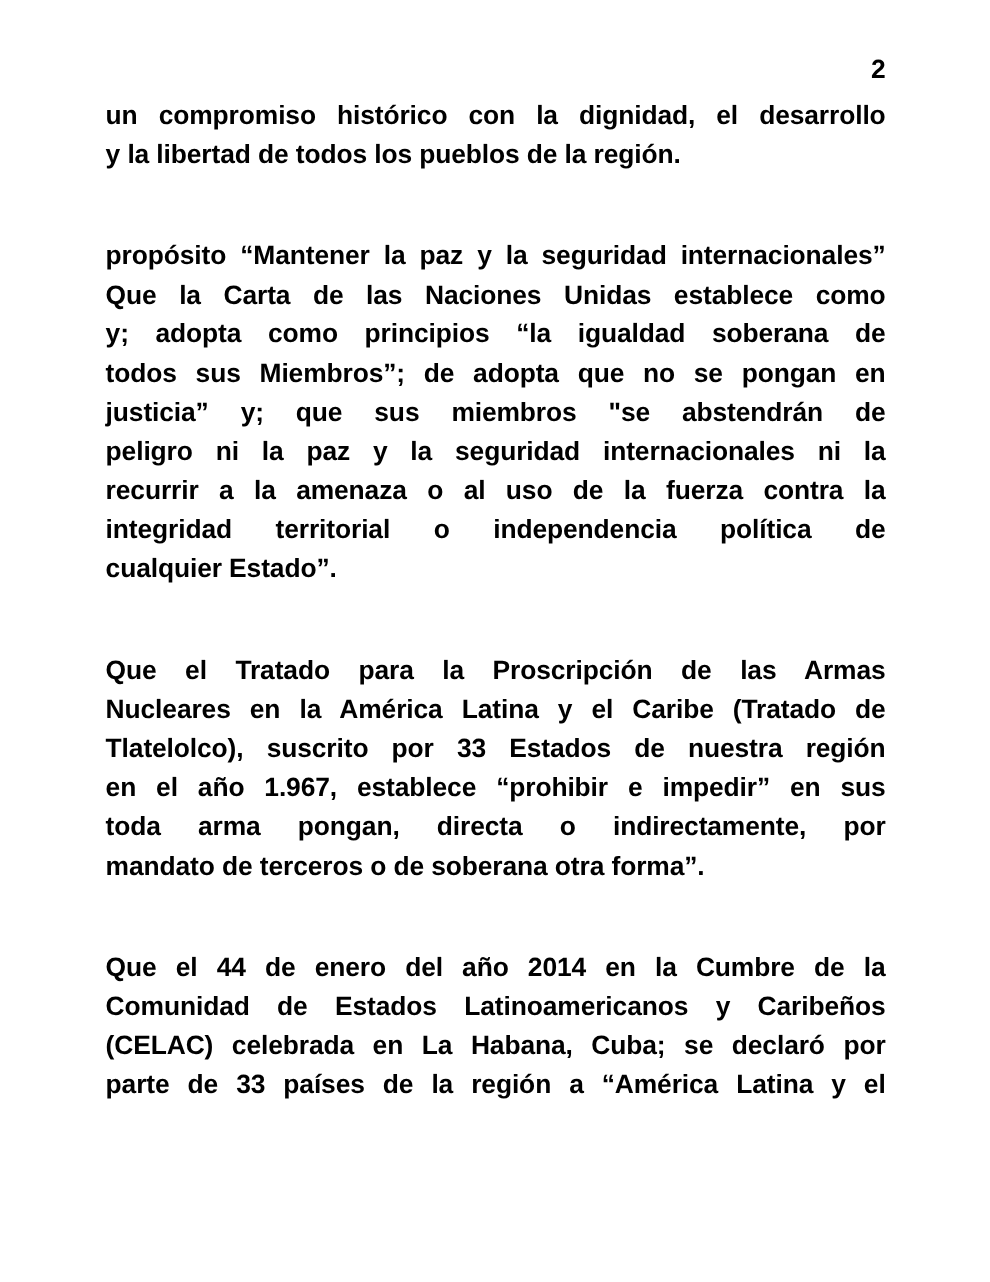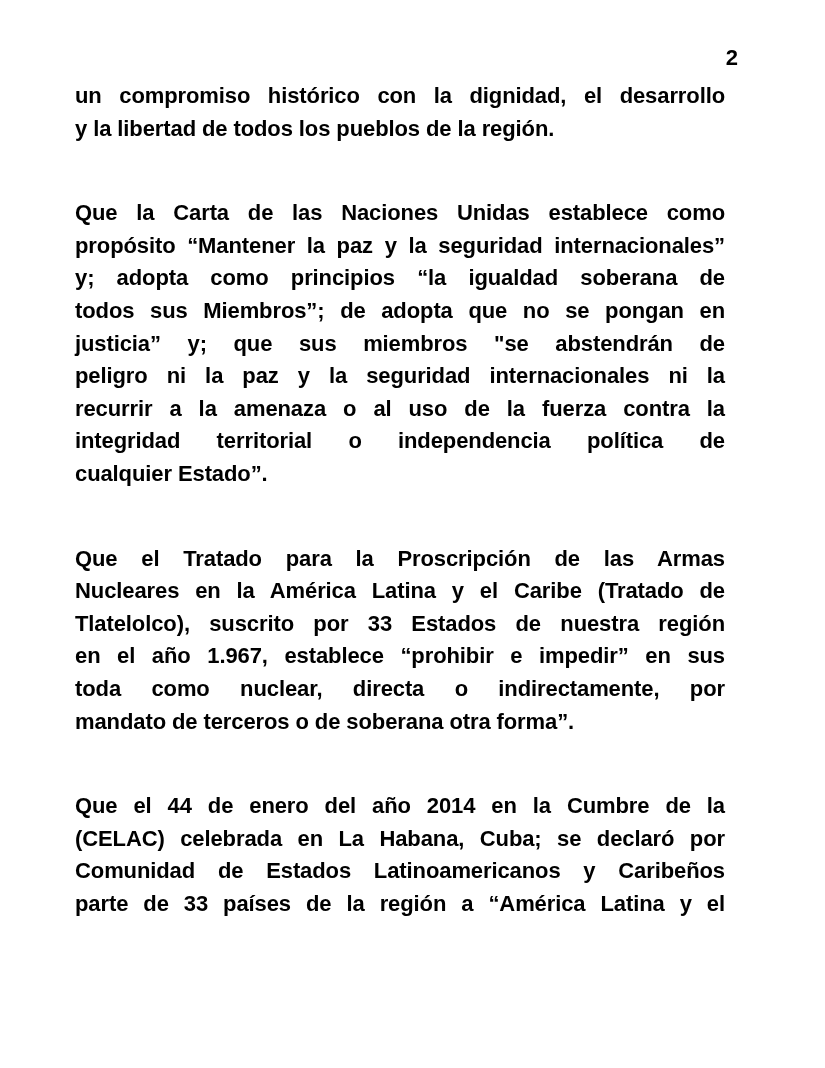--- a/index.html
+++ b/index.html
@@ -26,21 +26,21 @@
     top: 42px;
     right: 87px;
     font-size: 22px;
     line-height: 32.6px;
     color: #000000;
   }
 
   .content {
     position: absolute;
     top: 80px;
-    left: 75px;
+    left: 88px;
     width: 650px;
   }
 
   .para {
     margin-bottom: 52px;
   }
 
   .para:last-child {
     margin-bottom: 0;
   }
@@ -64,38 +64,38 @@
 <body>
 
 <div class="page">
   <div class="page-number">2</div>
   <div class="content" id="content">
       <div class="para">
         <div class="line">un compromiso histórico con la dignidad, el desarrollo</div>
         <div class="line last">y la libertad de todos los pueblos de la región.</div>
       </div>
       <div class="para">
+        <div class="line">propósito “Mantener la paz y la seguridad internacionales”</div>
         <div class="line">Que la Carta de las Naciones Unidas establece como</div>
-        <div class="line">propósito “Mantener la paz y la seguridad internacionales”</div>
         <div class="line">y; adopta como principios “la igualdad soberana de</div>
         <div class="line">todos sus Miembros”; de adopta que no se pongan en</div>
         <div class="line">justicia” y; que sus miembros "se abstendrán de</div>
         <div class="line">peligro ni la paz y la seguridad internacionales ni la</div>
         <div class="line">recurrir a la amenaza o al uso de la fuerza contra la</div>
         <div class="line">integridad territorial o independencia política de</div>
         <div class="line last">cualquier Estado”.</div>
       </div>
       <div class="para">
         <div class="line">Que el Tratado para la Proscripción de las Armas</div>
         <div class="line">Nucleares en la América Latina y el Caribe (Tratado de</div>
         <div class="line">Tlatelolco), suscrito por 33 Estados de nuestra región</div>
         <div class="line">en el año 1.967, establece “prohibir e impedir” en sus</div>
-        <div class="line">toda como nuclear, directa o indirectamente, por</div>
+        <div class="line">toda arma pongan, directa o indirectamente, por</div>
         <div class="line last">mandato de terceros o de soberana otra forma”.</div>
       </div>
       <div class="para">
         <div class="line">Que el 44 de enero del año 2014 en la Cumbre de la</div>
+        <div class="line">Comunidad de Estados Latinoamericanos y Caribeños</div>
         <div class="line">(CELAC) celebrada en La Habana, Cuba; se declaró por</div>
-        <div class="line">Comunidad de Estados Latinoamericanos y Caribeños</div>
         <div class="line">parte de 33 países de la región a “América Latina y el</div>
       </div>
     </div>
 </div>
 
 </body></html>

